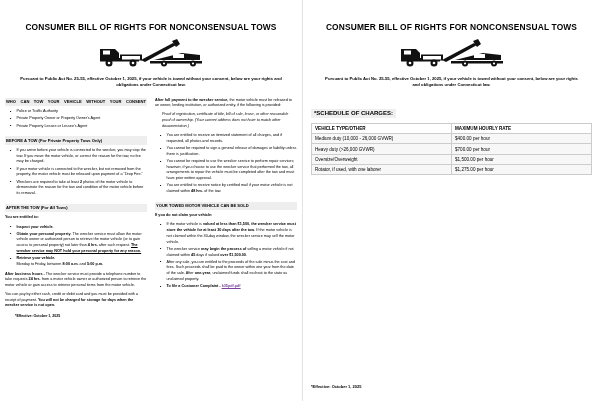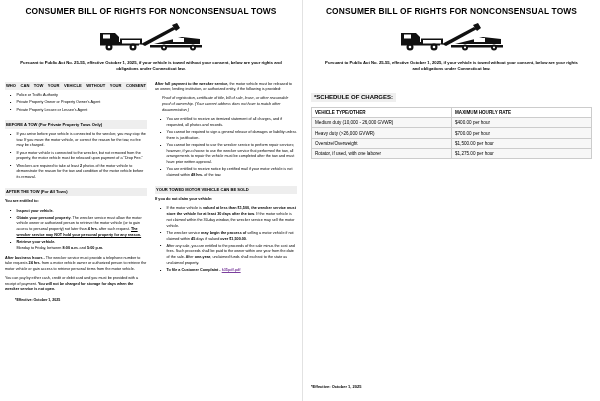--- a/index.html
+++ b/index.html
@@ -32,21 +32,21 @@
     box-sizing: border-box;
     padding: 6px 8px 4px 8px;
     border-left: 1px solid #e2e2e2;
     position: relative;
   }
   .doc-title {
     text-align: center;
     font-weight: bold;
     font-size: 8.4px;
     letter-spacing: 0.15px;
-    margin: 0 0 0 0;
+    margin: 16px 0 0 0;
   }
   .truck-wrap {
     text-align: center;
     margin: 6px 0 4px 0;
   }
   .truck-wrap svg { display: inline-block; }
   .intro {
     text-align: center;
     font-weight: bold;
     font-size: 4.2px;

